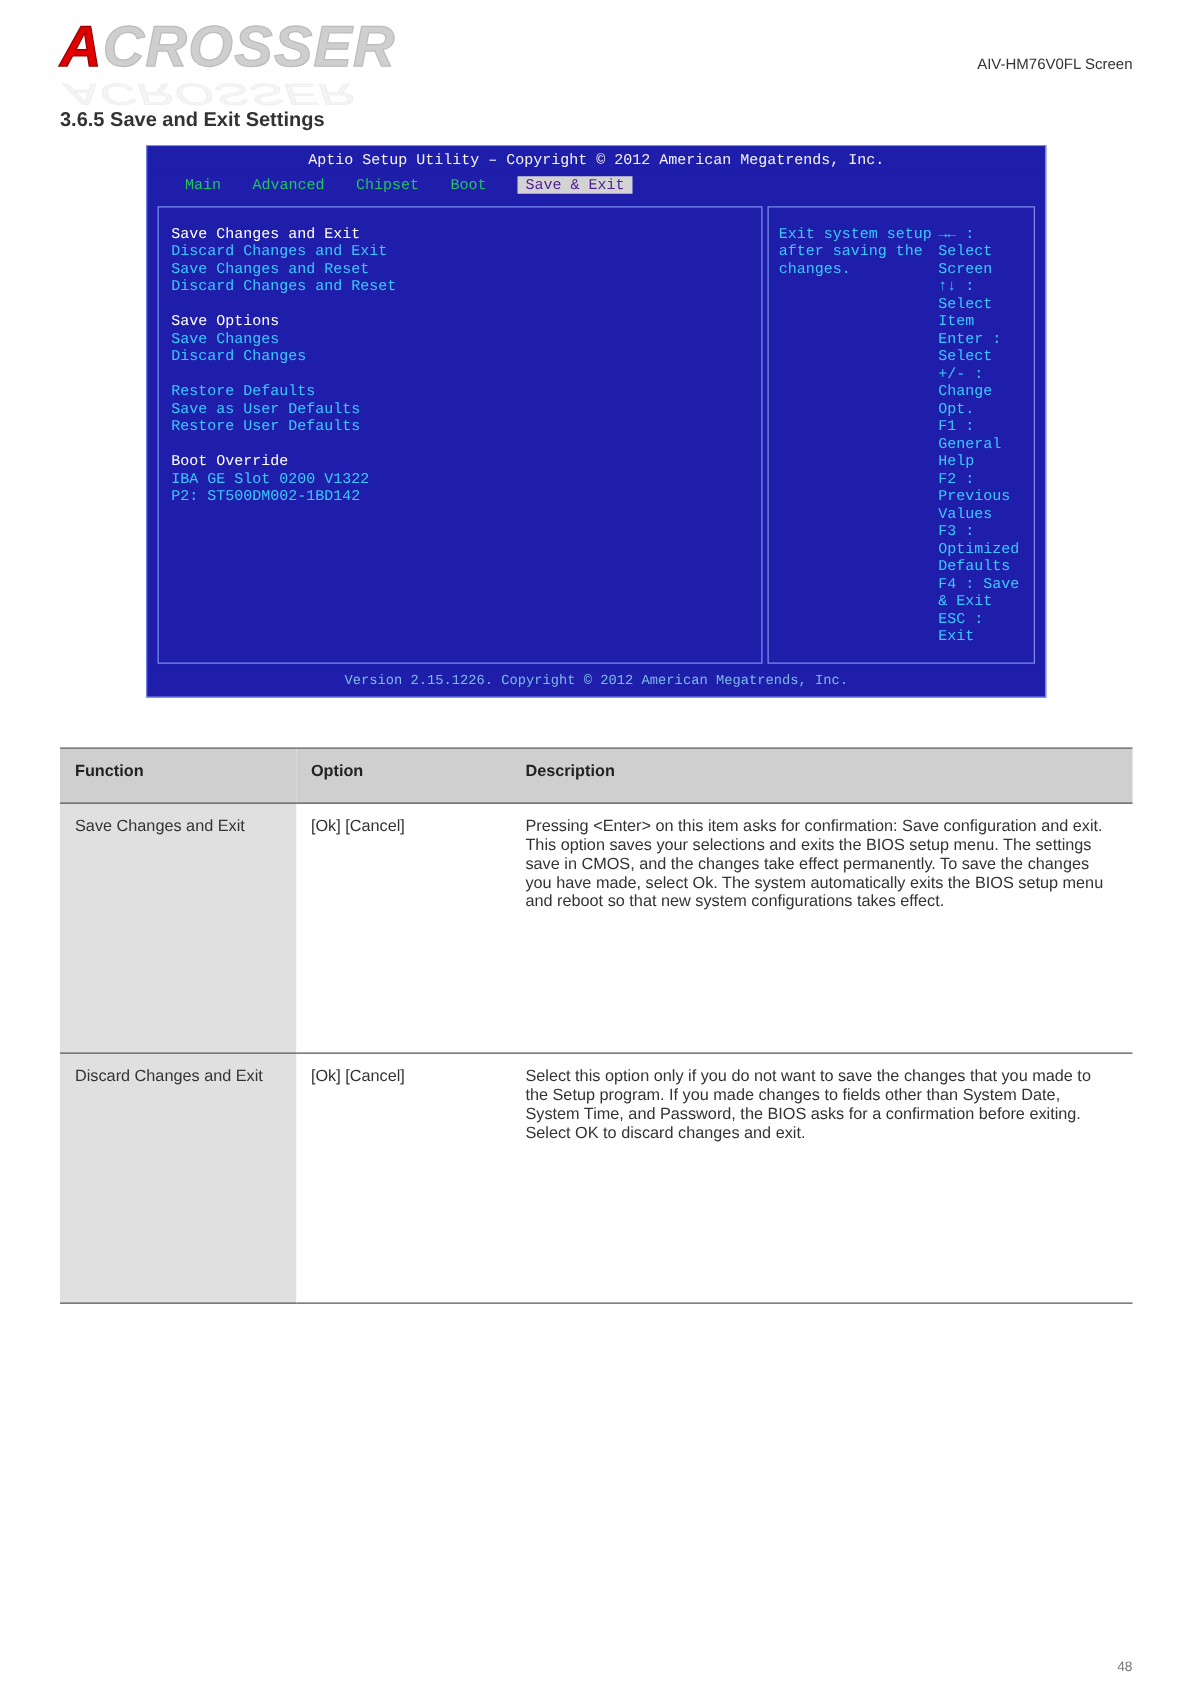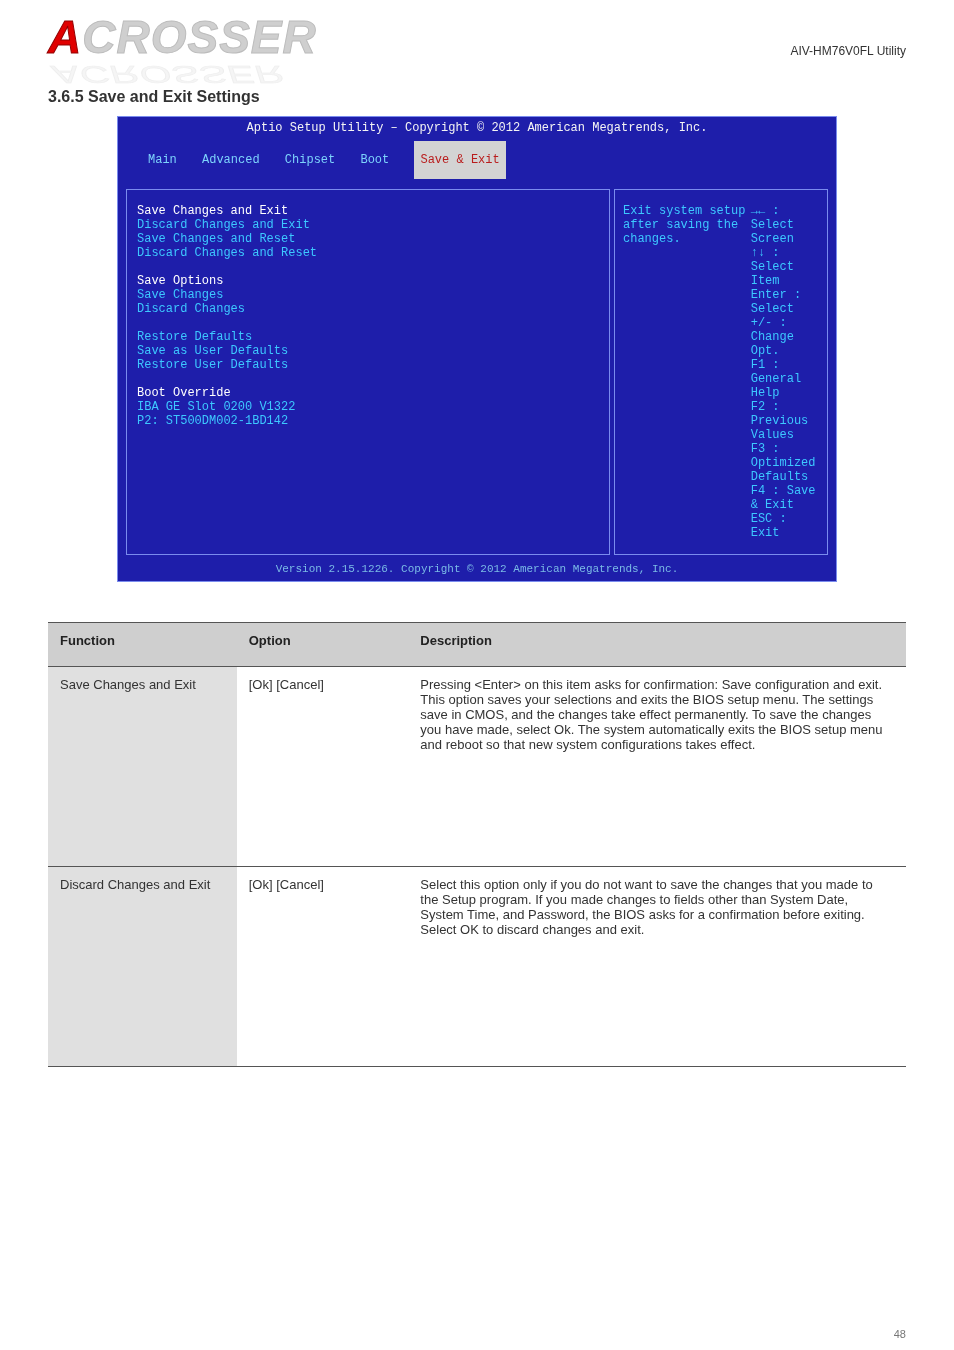--- a/index.html
+++ b/index.html
@@ -9,22 +9,22 @@
   .logo-name { font-family: Impact, "Arial Black", sans-serif; font-size: 46px; font-style: italic; letter-spacing: 1px; color: #cfcfcf; font-weight: 900; -webkit-text-stroke: 1px #bcbcbc; }
   .logo-name .aletter { color: #e00000; -webkit-text-stroke: 1px #900000; }
   .logo-shadow { font-family: Impact, "Arial Black", sans-serif; font-size: 40px; font-style: italic; letter-spacing: 1px; color: #efefef; -webkit-text-stroke: 1px #e3e3e3; position: absolute; left: 4px; top: 42px; transform: scaleY(-0.6); opacity: 0.6; }
   .docline { font-size: 12px; color: #333; text-align: right; margin-top: -52px; margin-bottom: 12px; }
   .section-title { font-size: 16px; font-weight: bold; color: #333; margin: 30px 0 8px 0; }
 
   
   .bios { width: 720px; margin: 10px auto 40px auto; background: #1e1eaa; color: #fff; font-family: "Courier New", monospace; font-size: 12px; line-height: 14px; border: 1px solid #7a8cee; }
   .bios-header { background: #1e1eaa; color: #f4f4f4; text-align: center; padding: 4px 0; font-size: 12px; }
   .bios-tabs { background: #1e1eaa; padding: 2px 30px 6px 30px; }
-  .bios-tab { display: inline-block; color: #7dd3fc; margin-right: 18px; font-size: 12px; }
-  .bios-tab.active { background: #d3d3d3; color: #b91c1c; padding: 12px 6px; }
+  .bios-tab { display: inline-block; color: #22c55e; margin-right: 18px; font-size: 12px; }
+  .bios-tab.active { background: #d3d3d3; color: #4c1d95; padding: 0 6px; }
   .bios-body { display: flex; background: #1e1eaa; padding: 0; }
   .bios-left { flex: 1; border: 1px solid #7a8cee; margin: 4px 4px 4px 8px; padding: 14px 10px 120px 10px; min-height: 360px; }
   .bios-right { width: 214px; border: 1px solid #7a8cee; margin: 4px 8px 4px 0; padding: 14px 8px; min-height: 360px; display: flex; flex-direction: row; justify-content: space-between; }
   .bios-item { color: #3dc8ff; }
   .bios-item.sel { color: #ffffff; }
   .bios-help { color: #3dc8ff; }
   .bios-helpblock { color: #3dc8ff; }
   .bios-footer { background: #1e1eaa; color: #7bbbe6; text-align: center; font-size: 11px; padding: 3px 0 5px 0; }
 
   
@@ -42,21 +42,21 @@
 </head>
 <body>
 
 <div class="page">
 
   <div class="logo-wrap">
     <div class="logo-name"><span class="aletter">A</span>CROSSER</div>
     <div class="logo-shadow"><span>A</span>CROSSER</div>
   </div>
 
-  <div class="docline">AIV-HM76V0FL Utility</div>
+  <div class="docline">AIV-HM76V0FL Screen</div>
 
   <div class="section-title">3.6.5 Save and Exit Settings</div>
 
   <div class="bios">
     <div class="bios-header">Aptio Setup Utility – Copyright © 2012 American Megatrends,  Inc.</div>
     <div class="bios-tabs">
       <span class="bios-tab">Main</span>
       <span class="bios-tab">Advanced</span>
       <span class="bios-tab">Chipset</span>
       <span class="bios-tab">Boot</span>

